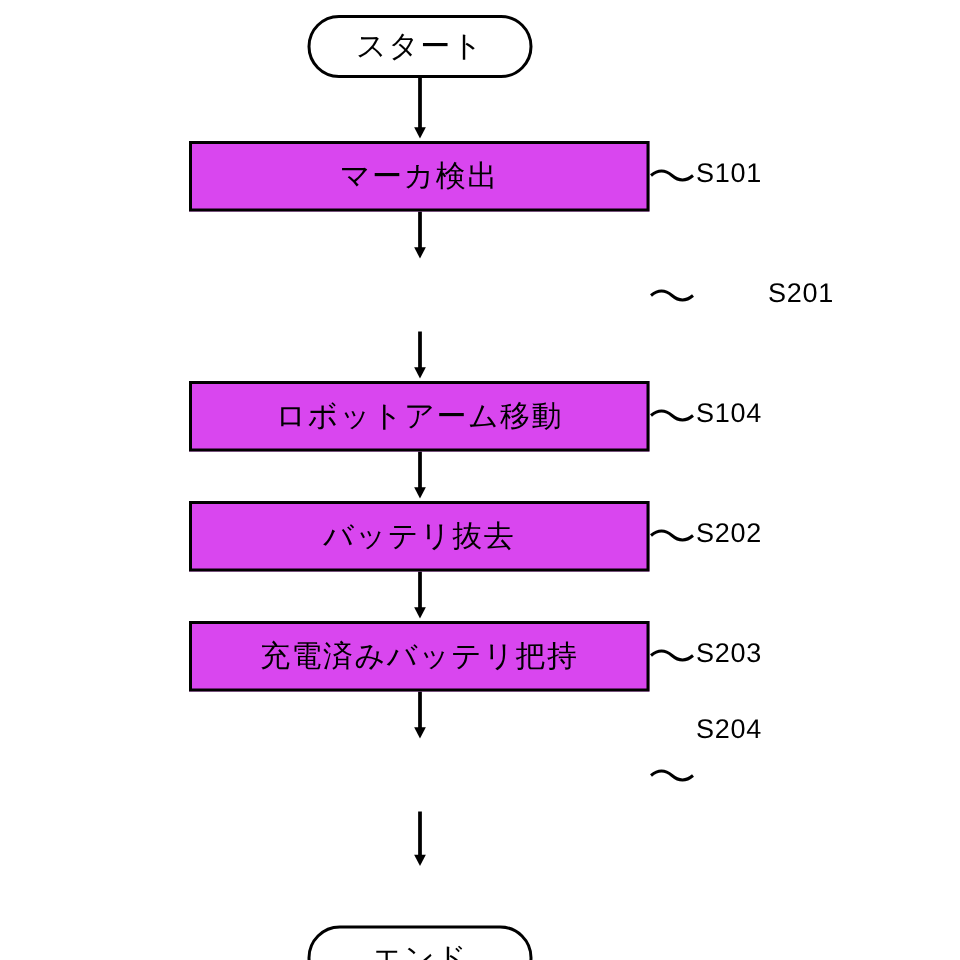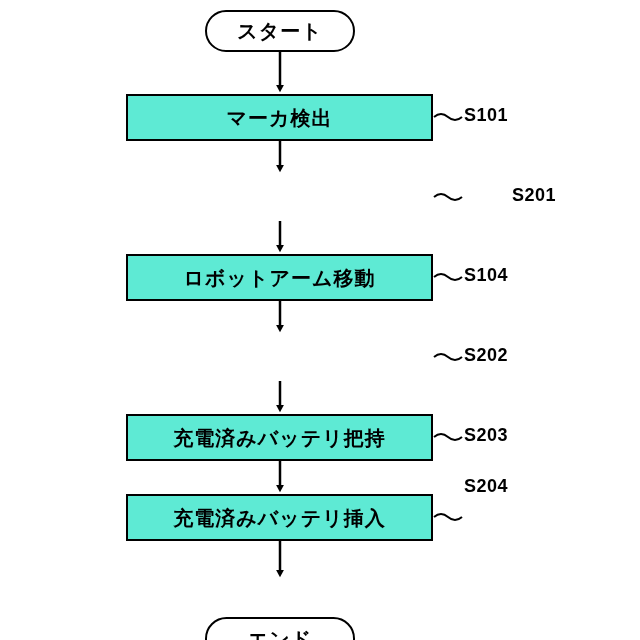--- a/index.html
+++ b/index.html
@@ -10,21 +10,20 @@
   body {
     font-family: "Liberation Sans", "DejaVu Sans", sans-serif;
     color: #000000;
   }
   #canvas {
     position: relative;
     width: 640px;
     height: 640px;
     background: #ffffff;
     overflow: hidden;
-    font-weight: bold;
   }
   
   .terminal {
     position: absolute;
     box-sizing: border-box;
     border: 2.5px solid #000000;
     border-radius: 999px;
     background: #ffffff;
     display: flex;
     align-items: center;
@@ -34,21 +33,21 @@
     font-size: 20px;
     letter-spacing: 1px;
     line-height: 1;
     white-space: nowrap;
   }
   
   .process {
     position: absolute;
     box-sizing: border-box;
     border: 2.5px solid #000000;
-    background: #5eead4;
+    background: #d946ef;
     display: flex;
     align-items: center;
     justify-content: center;
   }
   .process .node-text {
     font-size: 20px;
     letter-spacing: 1px;
     line-height: 1;
     white-space: nowrap;
   }
@@ -107,25 +106,25 @@
   <div class="terminal" style="left:205px; top:10px; width:150px; height:42px;">
     <span class="node-text">スタート</span>
   </div>
 
   <div class="process" style="left:126px; top:94px; width:307px; height:47px;">
     <span class="node-text">マーカ検出</span>
   </div>
   <div class="process" style="left:126px; top:254px; width:307px; height:47px;">
     <span class="node-text">ロボットアーム移動</span>
   </div>
+  <div class="process" style="left:126px; top:334px; width:307px; height:47px;">
+    <span class="node-text">バッテリ抜去</span>
+  </div>
   <div class="process" style="left:126px; top:414px; width:307px; height:47px;">
     <span class="node-text">充電済みバッテリ把持</span>
-  </div>
-  <div class="process" style="left:126px; top:494px; width:307px; height:47px;">
-    <span class="node-text">充電済みバッテリ挿入</span>
   </div>
 
   <div class="terminal" style="left:205px; top:577px; width:150px; height:43px;margin-top:40px;">
     <span class="node-text">エンド</span>
   </div>
 
   <div class="step-label" style="left:464px; top:106px;">S101</div>
   <div class="step-label" style="left:464px; top:186px;margin-left:48px;">S201</div>
   <div class="step-label" style="left:464px; top:266px;">S104</div>
   <div class="step-label" style="left:464px; top:346px;">S202</div>

